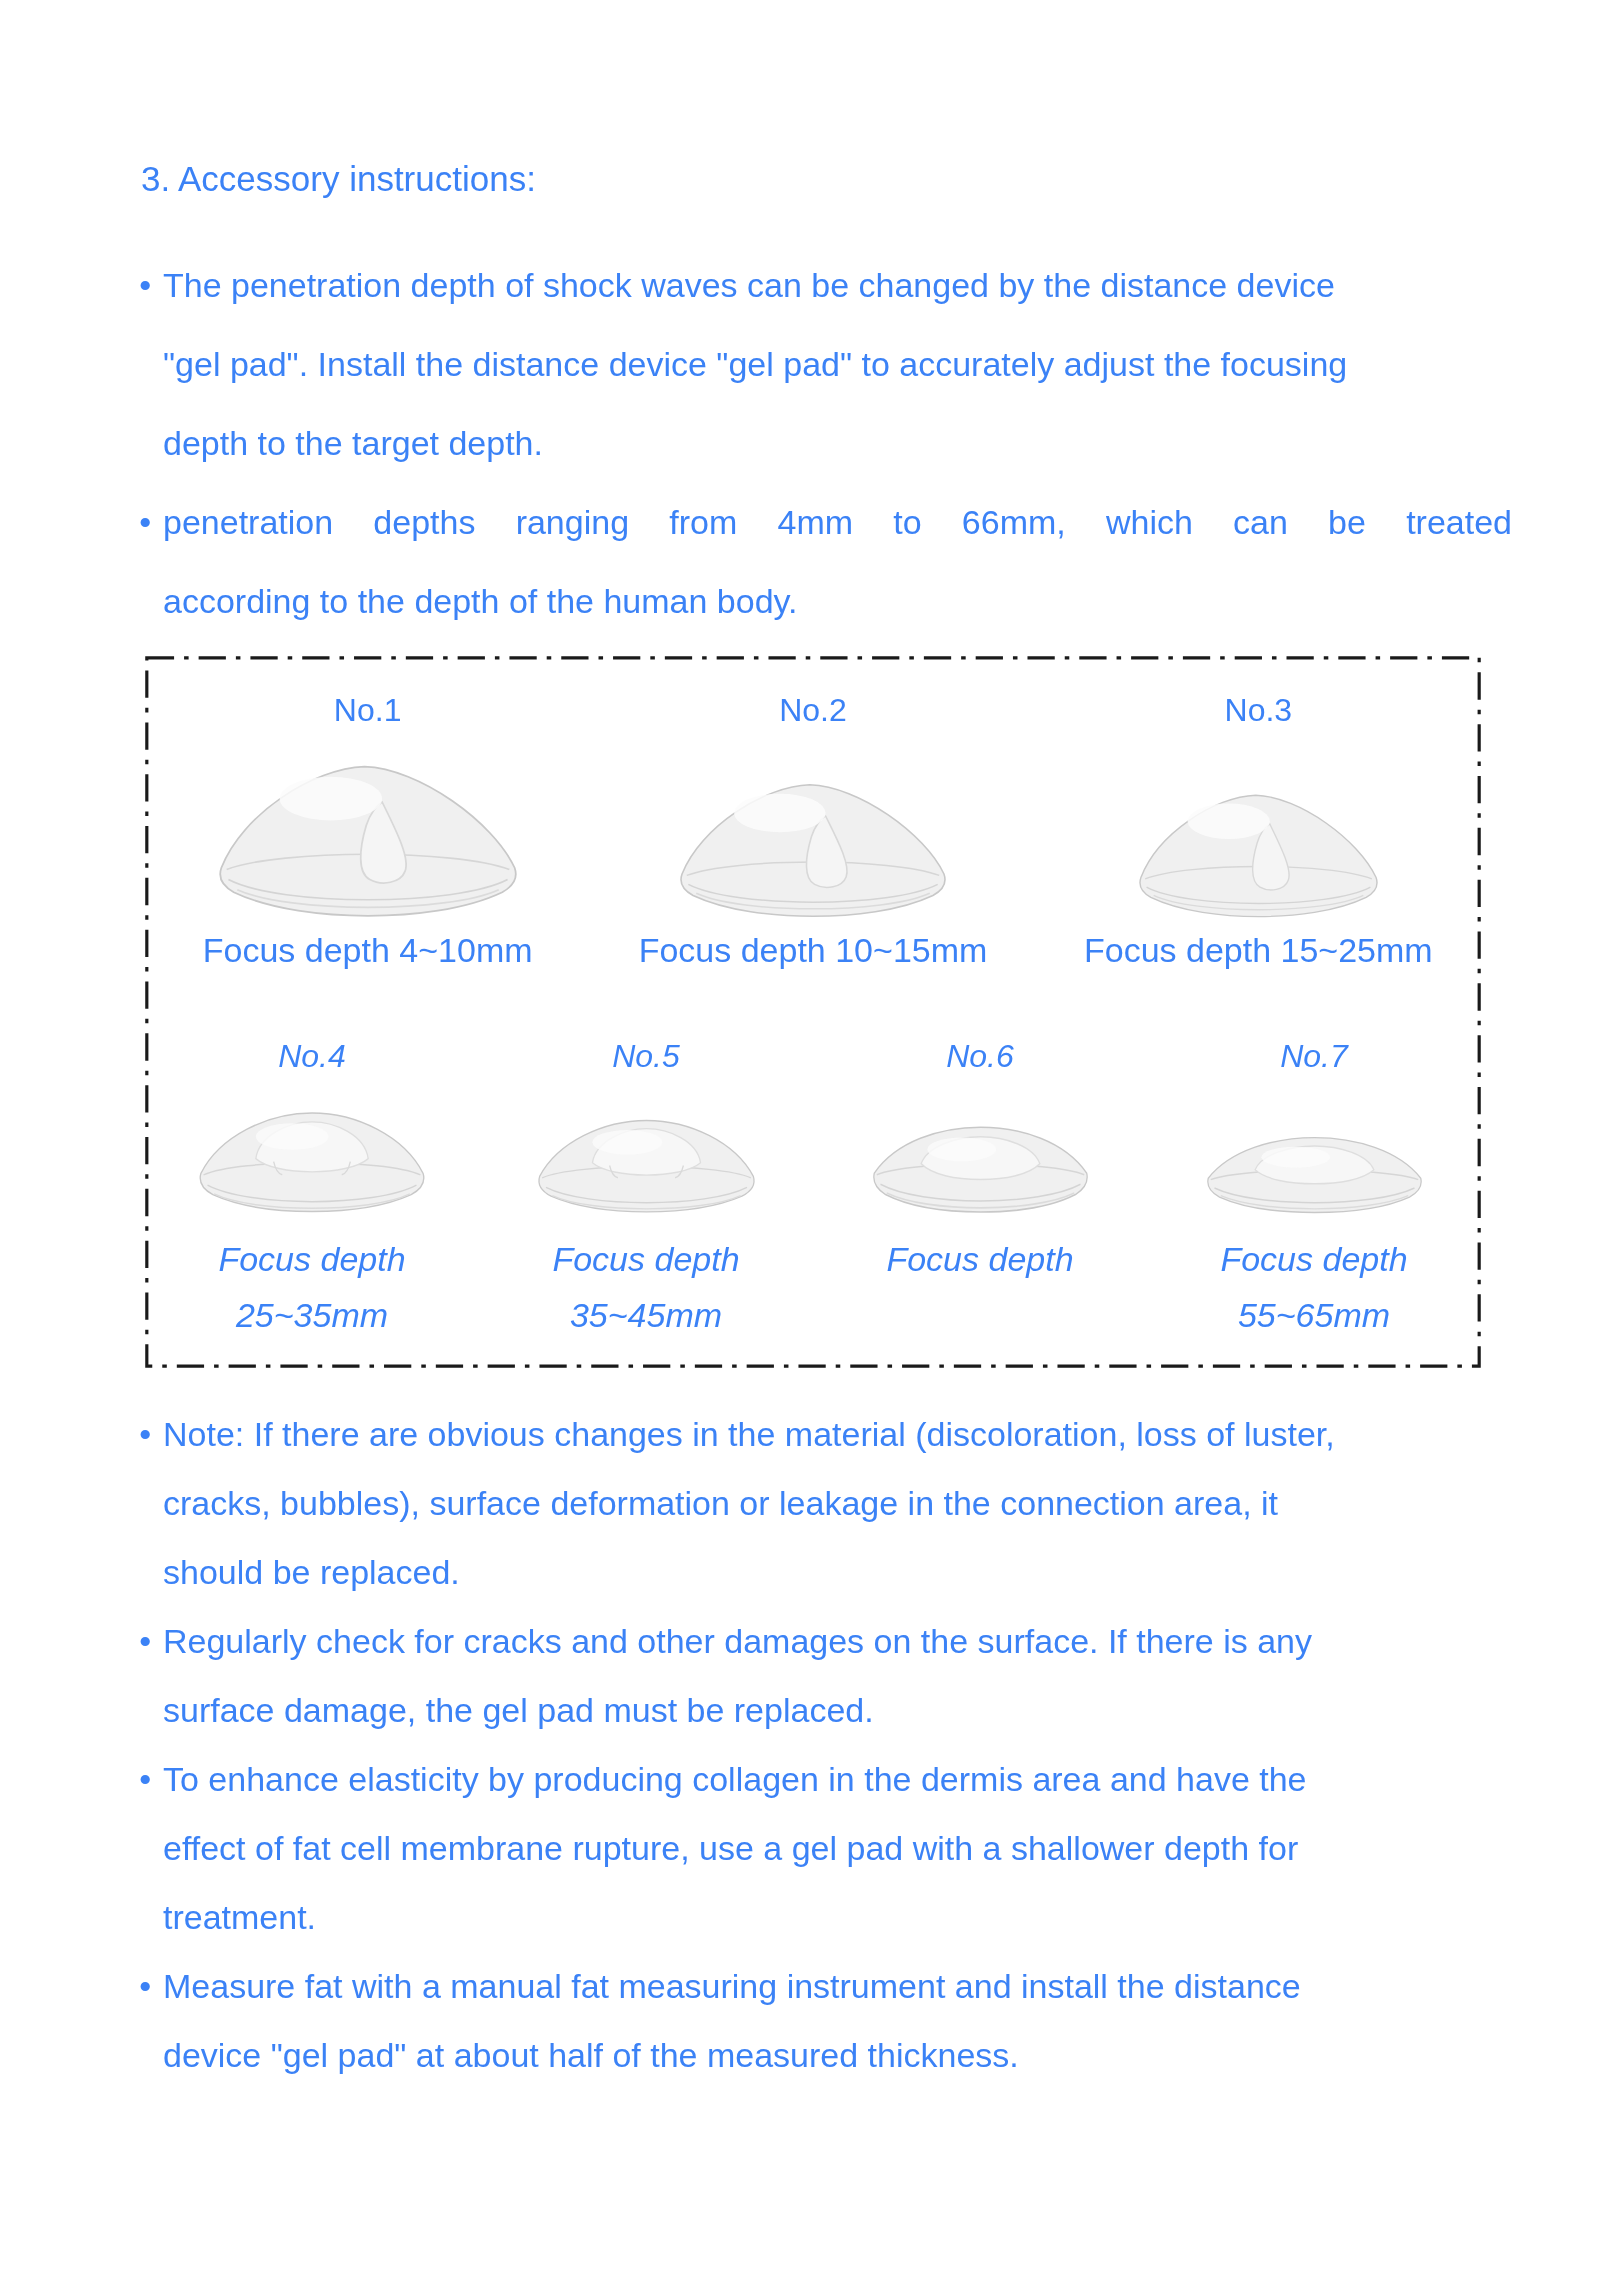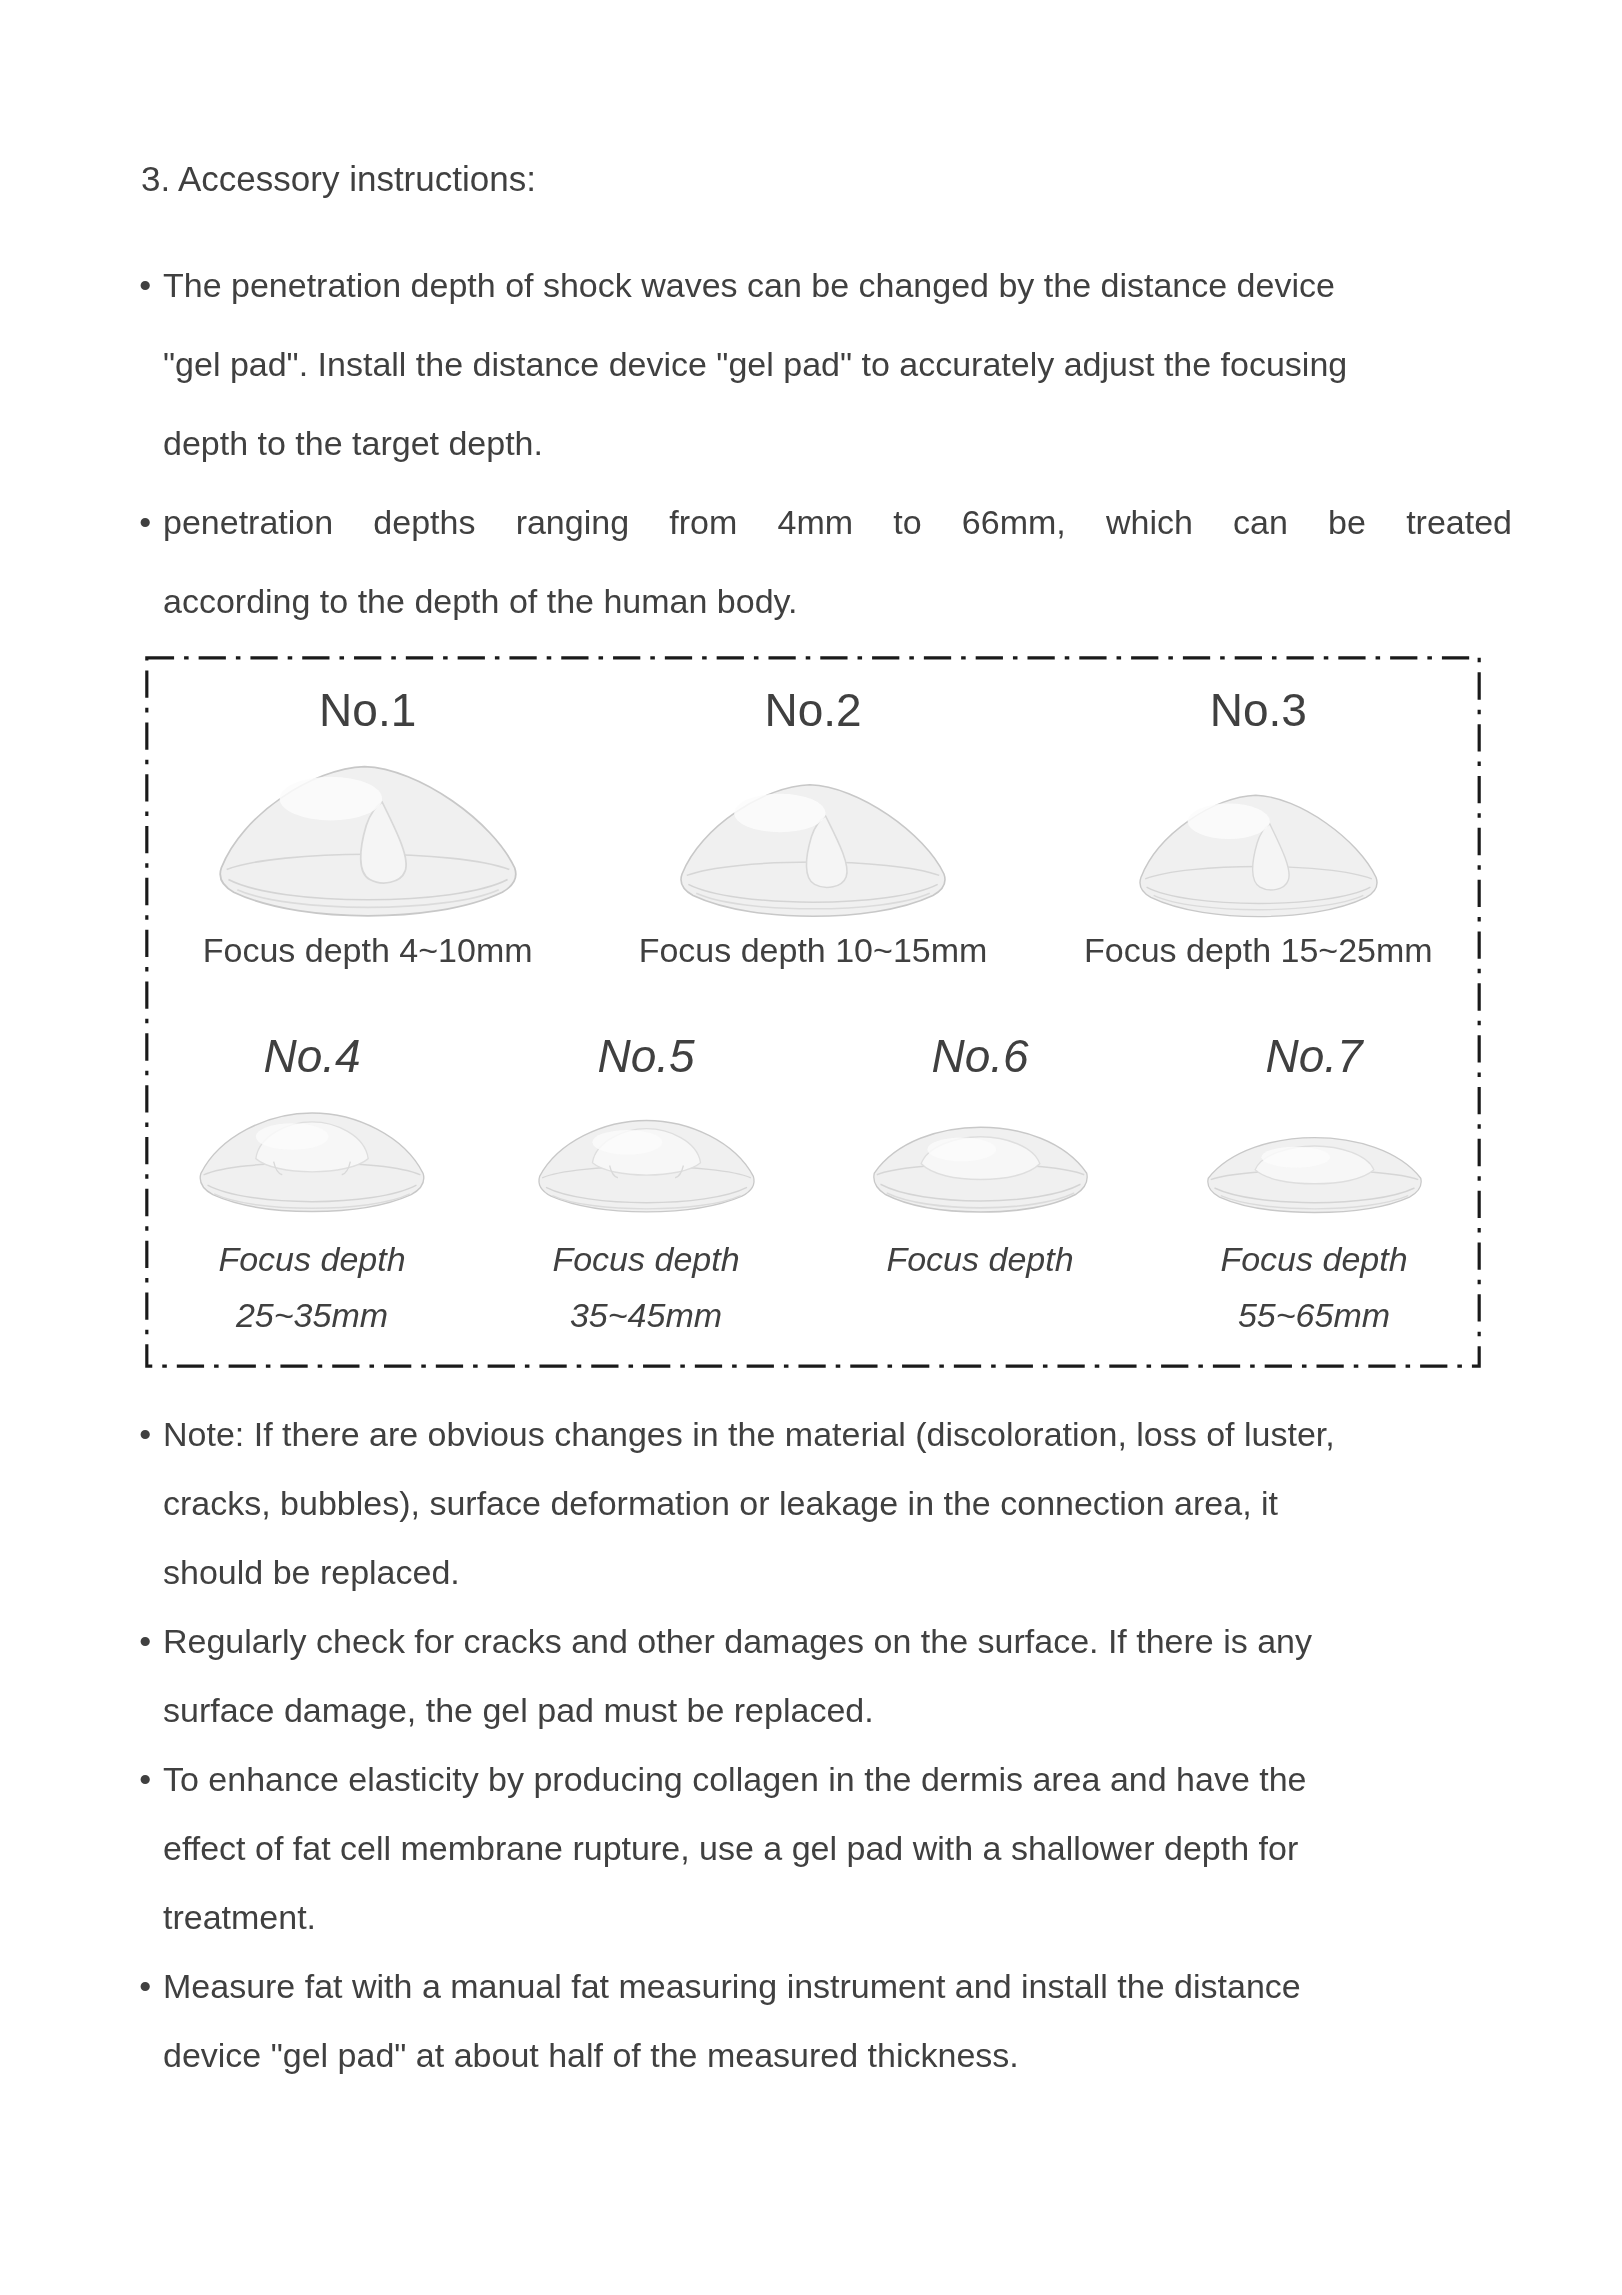--- a/index.html
+++ b/index.html
@@ -1,20 +1,20 @@
 <!DOCTYPE html>
 <html style="font-size:14.5px"><head>
 <meta charset="utf-8">
 <style>
   html,body { margin:0; padding:0; background:#ffffff; }
   .page {
     position:relative;
     width:1623px; height:2296px;
     background:#ffffff;
-    color:#404040;
+    color:#3b82f6;
     font-family:"Liberation Sans", sans-serif;
     font-size:34px;
     overflow:hidden;
   }
   .heading {
     margin:156px 0 0 141px;
     line-height:45px;
     font-size:35px;
   }
   .body-block { margin-left:141px; width:1382px; }
@@ -32,21 +32,21 @@
   .pad-box {
     position:relative;
     margin:14.5px 0 0 145px;
     width:1336px; height:712px;
   }
   .box-border { position:absolute; inset:0; width:100%; height:100%; }
   .pad-row { position:relative; display:flex; }
   .row1 { padding-top:33px; }
   .row2 { margin-top:64px;font-style:italic; }
   .pad-cell { flex:1 1 0; text-align:center; }
-  .pad-no { font-size:46px; line-height:42px; margin-bottom:7.3px; }
+  .pad-no { font-size:32px; line-height:42px; margin-bottom:7.3px; }
   .pad-img-wrap { display:flex; align-items:flex-end; justify-content:center; }
   .row1 .pad-img-wrap { height:182px; }
   .row2 .pad-img-wrap { height:132px; }
   .pad-label { margin-top:9px; line-height:42px; }
   .row2 .pad-label { margin-top:14.5px; line-height:56px; }
 
   .page-number { margin:1.8px 0 0 86px; line-height:45px; }
 
   .hidden-defs { position:absolute; width:0; height:0; overflow:hidden; }
 </style>

